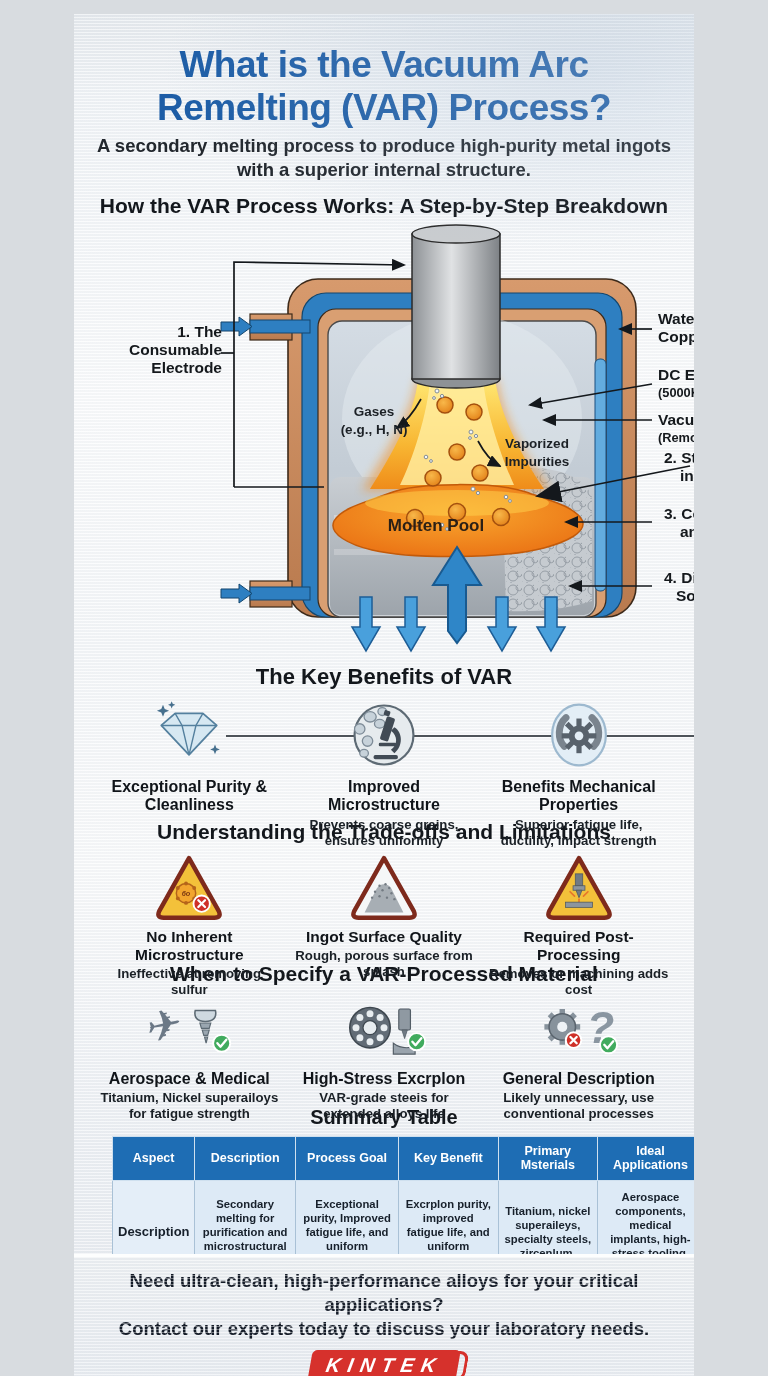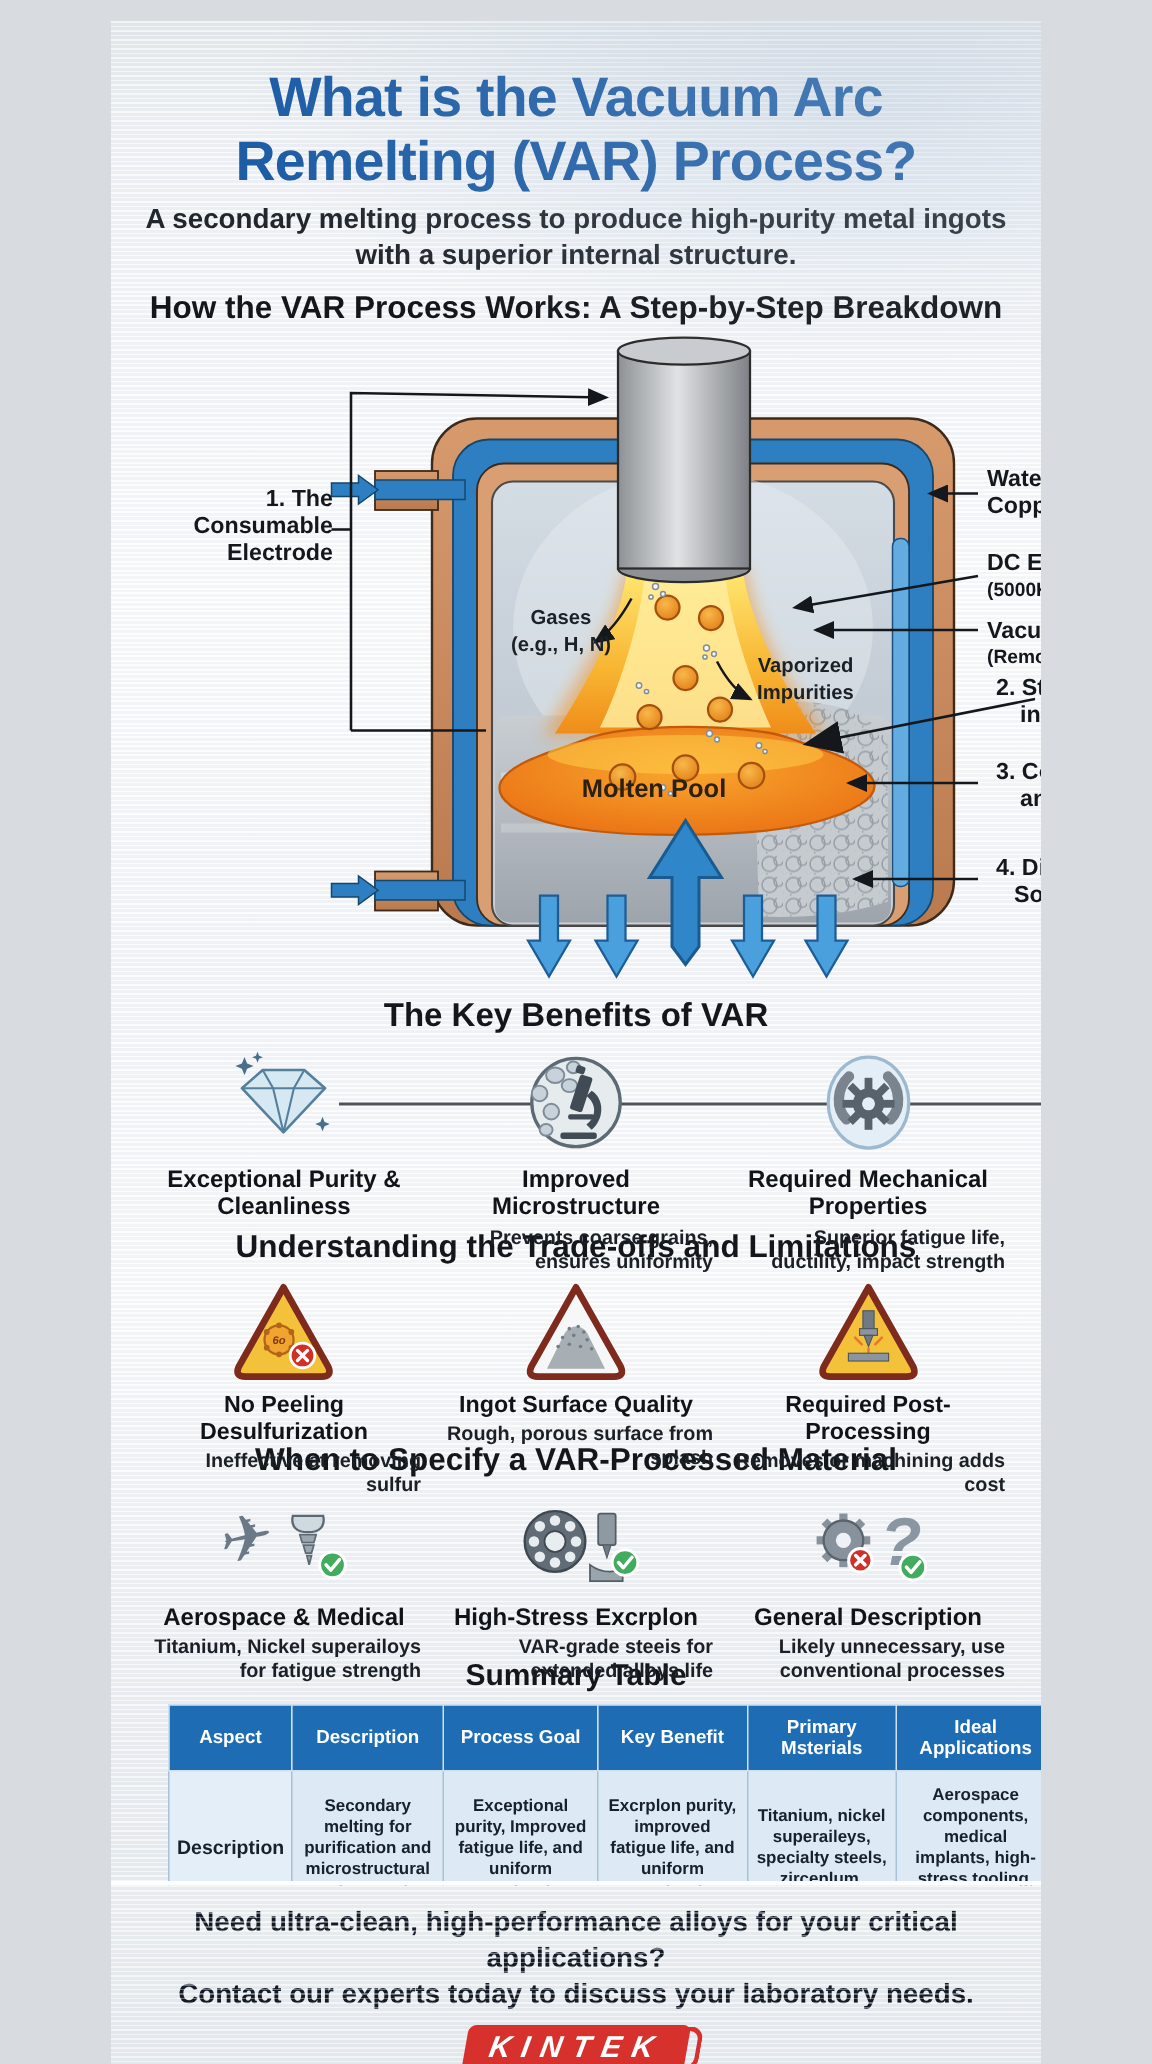--- a/index.html
+++ b/index.html
@@ -32,21 +32,21 @@
 
   .cards{display:grid;grid-template-columns:repeat(3,1fr);left:18px;right:18px;z-index:1;}
   .benefits-cards{top:682px;}
   .tradeoffs-cards{top:838px;}
   .specify-cards{top:980px;}
   .card{text-align:center;padding:0 6px;}
   .card .icon-box{height:78px;display:flex;align-items:center;justify-content:center;font-style:italic;}
   .tradeoffs-cards .icon-box,.specify-cards .icon-box{height:72px;}
   .card h3{margin:4px 0 2px;font-size:16px;font-weight:bold;color:#101419;line-height:1.15;}
   .tradeoffs-cards h3{font-size:15.5px;}
-  .card p{margin:0 auto;font-size:13.2px;font-weight:600;color:#1a2026;line-height:1.22;max-width:215px;text-align:right;}
+  .card p{margin:0 auto;font-size:13.2px;font-weight:600;color:#1a2026;line-height:1.22;max-width:215px;}
   .connector{position:absolute;top:721px;left:152px;width:480px;height:2px;background:#4d5359;z-index:0;}
 
   .summary-table{position:absolute;top:1122px;left:38px;width:692px;border-collapse:collapse;table-layout:fixed;
     border:1px solid #8ba6c0;background:#ddeaf6;}
   .summary-table th{background:#1e6db4;color:#fff;font-size:12.5px;font-weight:bold;padding:7px 3px;line-height:1.15;
     border:1px solid #cfe0ef;}
   .summary-table td{font-size:11.3px;font-weight:600;color:#17202b;padding:9px 5px;line-height:1.25;text-align:center;
     border:1px solid #a9c1d6;background:#ddeaf6;}
   .summary-table td.aspect{font-size:13px;font-weight:bold;background:#e4eef8;}
 
@@ -302,21 +302,21 @@
             <rect x="47" y="26" width="6" height="9" transform="rotate(180 50 46)"></rect>
             <rect x="47" y="26" width="6" height="9" transform="rotate(225 50 46)"></rect>
             <rect x="47" y="26" width="6" height="9" transform="rotate(270 50 46)"></rect>
             <rect x="47" y="26" width="6" height="9" transform="rotate(315 50 46)"></rect>
           </g>
           <circle cx="50" cy="46" r="12"></circle>
         </g>
         <circle cx="50" cy="46" r="5" fill="#e3eef6"></circle>
       </svg>
         </div>
-      <h3>Required Mechanical Properties</h3>
+      <h3>Benefits Mechanical Properties</h3>
       <p>Superior fatigue life, ductility, impact strength</p>
     </div>
   </div>
 
   <h2 class="abs center sec-heading tradeoffs-heading">Understanding the Trade-offs and Limitations</h2>
   <div class="abs cards tradeoffs-cards">
     <div class="card">
       <div class="icon-box">
           <svg width="92" height="70" viewBox="0 0 100 94">
         <path d="M50,7 L90,78 Q94,87 84,87 L16,87 Q6,87 10,78 Z" fill="#f3c13a" stroke="#7e2a1c" stroke-width="6" stroke-linejoin="round"></path>
@@ -330,21 +330,21 @@
               <circle cx="35" cy="47" r="2.6"></circle>
         </g>
         <text x="46" y="58" text-anchor="middle" font-family="Liberation Sans, sans-serif" font-weight="bold" font-size="10" fill="#7e3a12">6o</text>
         <circle cx="67" cy="68" r="11" fill="#cf3028" stroke="#ffffff" stroke-width="2.5"></circle>
         <g stroke="#ffffff" stroke-width="3" stroke-linecap="round">
           <line x1="62.5" y1="63.5" x2="71.5" y2="72.5"></line>
               <line x1="71.5" y1="63.5" x2="62.5" y2="72.5"></line>
         </g>
       </svg>
         </div>
-      <h3>No Peeling Desulfurization</h3>
+      <h3>No Inherent Microstructure</h3>
       <p>Ineffective at removing sulfur</p>
     </div>
     <div class="card">
       <div class="icon-box">
           <svg width="92" height="70" viewBox="0 0 100 94">
         <path d="M50,7 L90,78 Q94,87 84,87 L16,87 Q6,87 10,78 Z" fill="#f5f7f8" stroke="#7e2a1c" stroke-width="6" stroke-linejoin="round"></path>
         <path d="M24,80 L76,80 L60,48 C55,40 45,40 40,48 Z" fill="#a7aeb4"></path>
         <g fill="#737b83">
           <circle cx="44" cy="44" r="1.6"></circle>
               <circle cx="52" cy="42" r="1.6"></circle>

